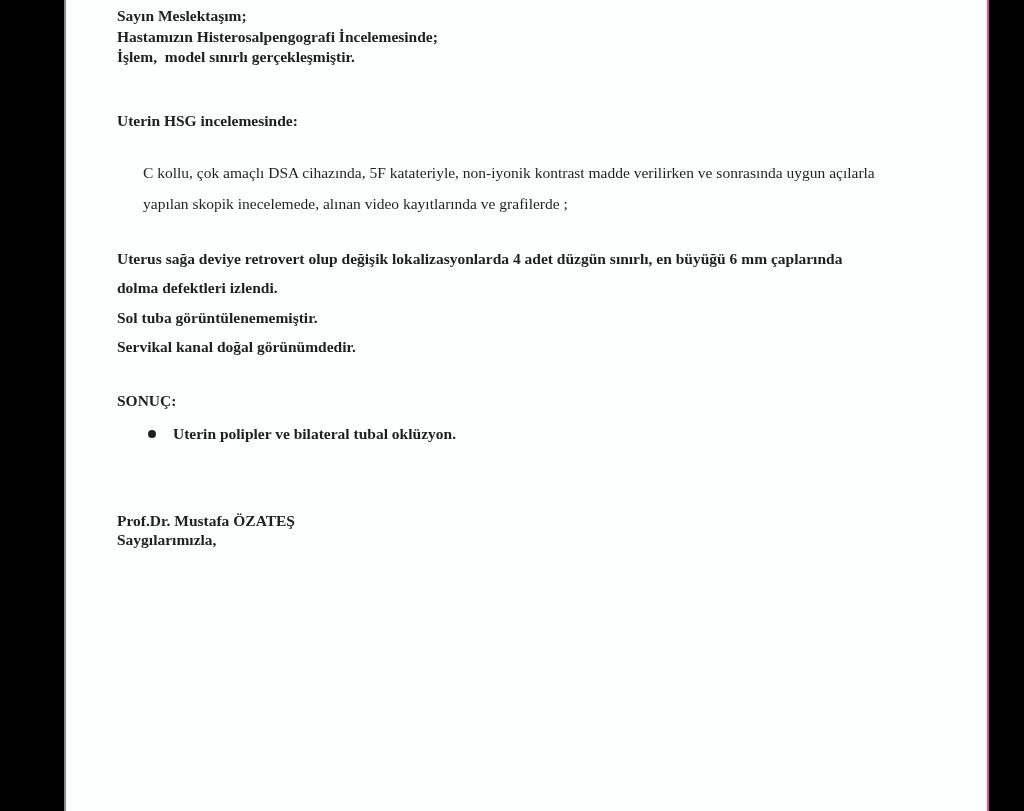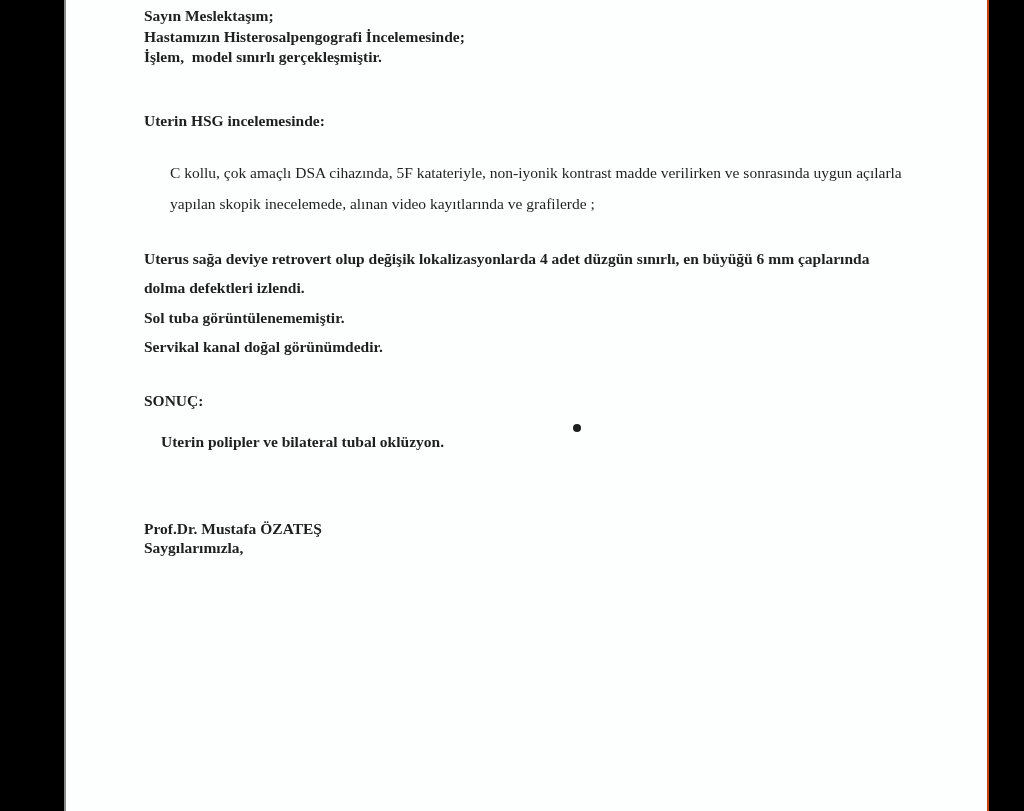--- a/index.html
+++ b/index.html
@@ -25,22 +25,22 @@
 
   .paper {
     position: absolute;
     top: 0;
     left: 64px;
     width: 925px;
     height: 811px;
     box-sizing: border-box;
     background: #fdfffe;
     border-left: 2px solid #8a8a8a;
-    border-right: 2px solid #c2410c;
-    padding: 6px 8px 0 78px;
+    border-right: 2px solid #ec4899;
+    padding: 6px 8px 0 51px;
     color: #1f1f1f;
   }
 
   .paper p {
     margin: 0;
     white-space: pre-wrap;
     font-size: 15.5px;
   }
 
   .hdr p {
@@ -77,21 +77,20 @@
   .conclusion-title {
     font-weight: bold;
     margin-top: 29px !important;
     line-height: 20px;
   }
 
   .conclusion-item {
     margin-top: 13px;
     display: flex;
     align-items: baseline;
-    flex-direction: column;
   }
   .conclusion-item .dot {
     width: 8px;
     height: 8px;
     border-radius: 50%;
     background: #1f1f1f;
     margin-left: 31px;
     align-self: center;
     flex: 0 0 auto;
   }

